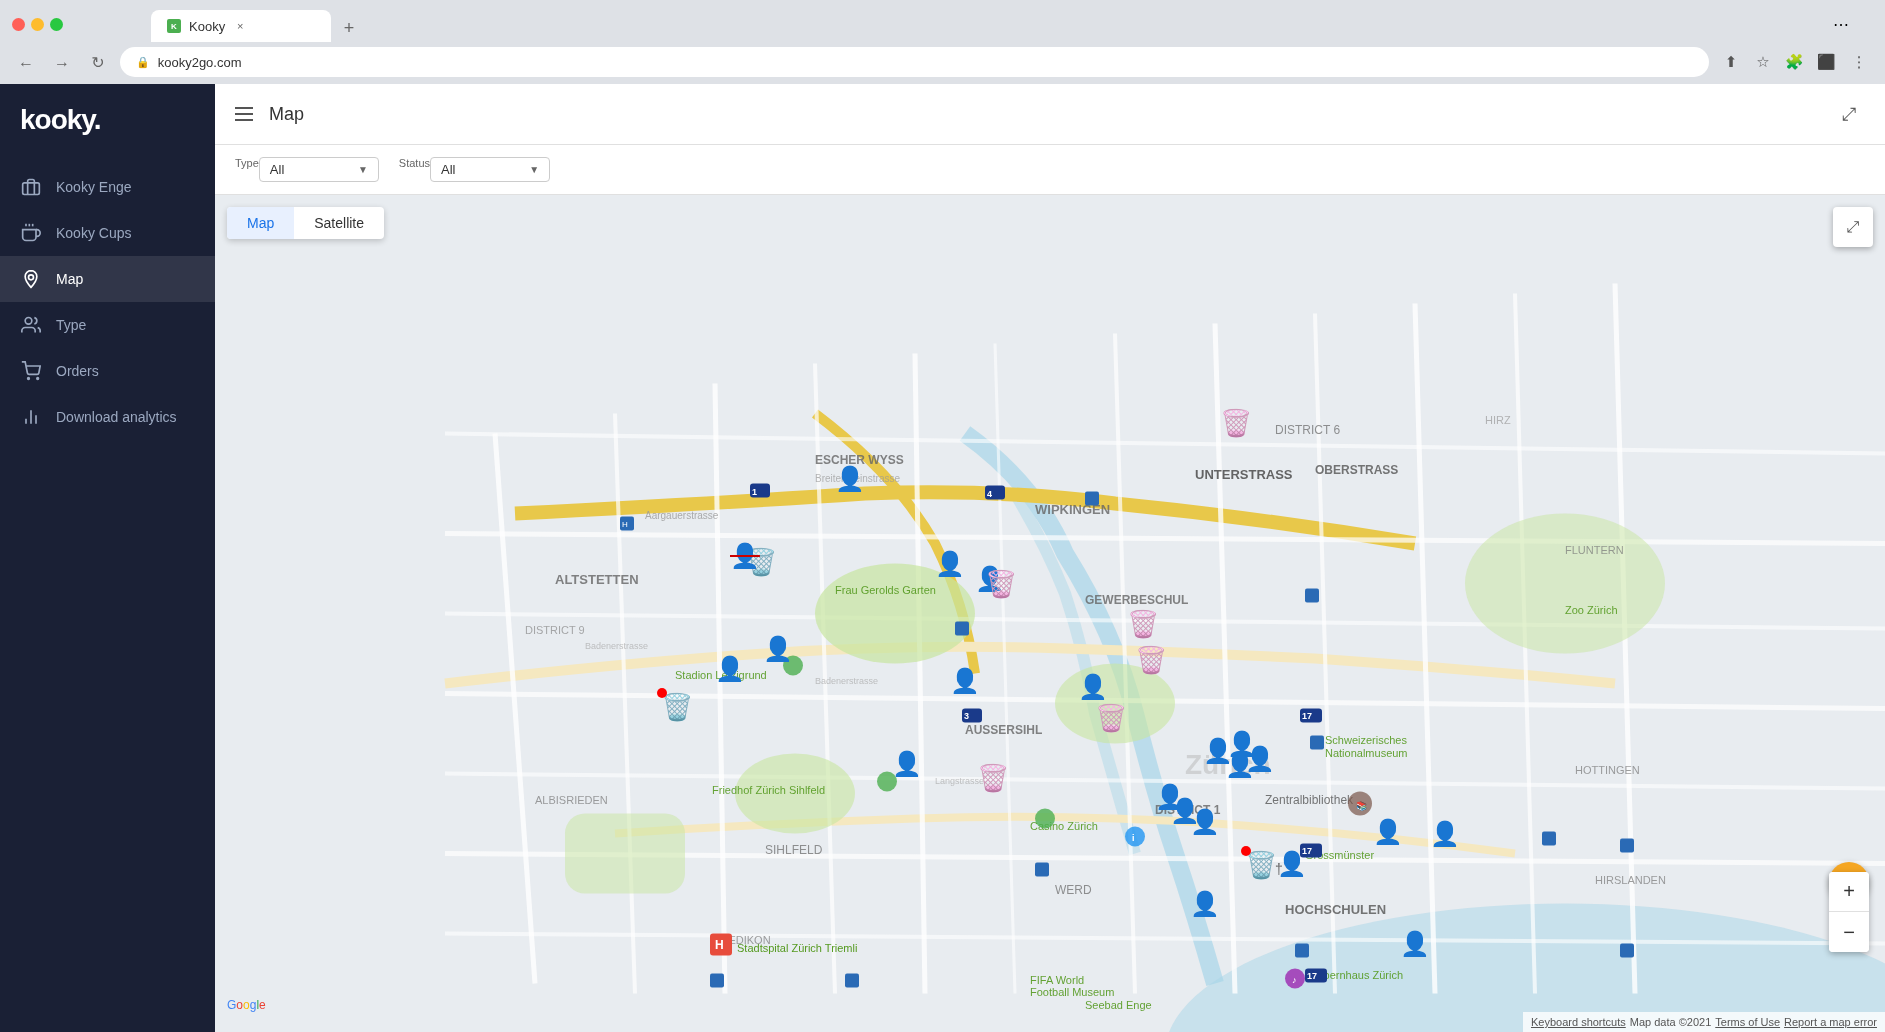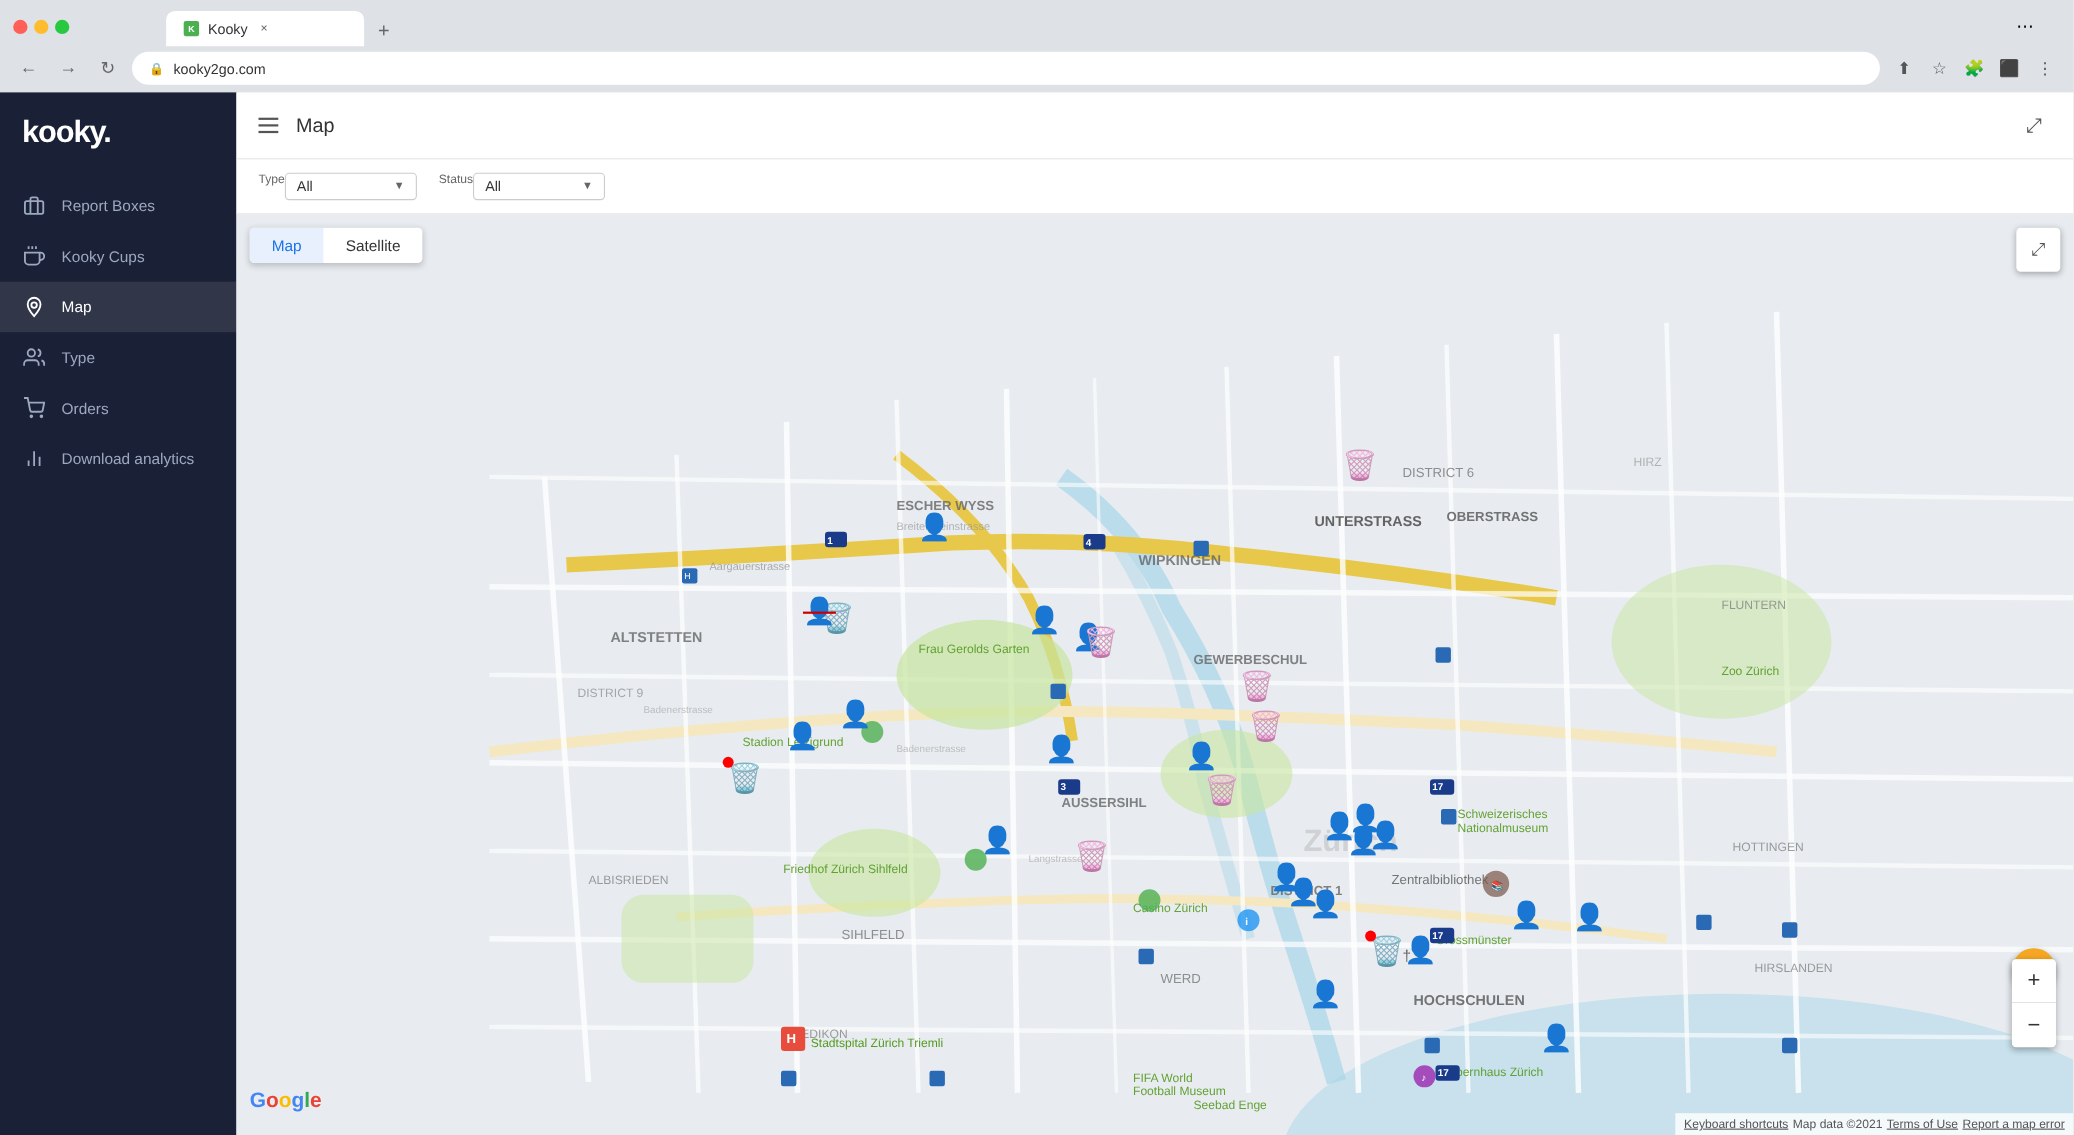--- a/index.html
+++ b/index.html
@@ -74,21 +74,21 @@
     
     .map-fullscreen { position: absolute; top: 12px; right: 12px; z-index: 10; background: white; border-radius: 4px; box-shadow: 0 2px 6px rgba(0,0,0,0.3); width: 40px; height: 40px; display: flex; align-items: center; justify-content: center; cursor: pointer; font-size: 16px; color: #555; }
 
     
     .street-view-person { position: absolute; bottom: 130px; right: 16px; z-index: 10; background: #f5a623; border-radius: 50%; width: 40px; height: 40px; display: flex; align-items: center; justify-content: center; box-shadow: 0 2px 6px rgba(0,0,0,0.3); cursor: pointer; color: white; font-size: 18px; }
 
     
     .map-attribution { position: absolute; bottom: 0; right: 0; display: flex; gap: 4px; padding: 4px 8px; background: rgba(255,255,255,0.8); font-size: 11px; color: #555; z-index: 10; }
 
     
-    .google-logo { position: absolute; bottom: 20px; left: 12px; z-index: 10; font-size: 19px; font-weight: 700; }
+    .google-logo { position: absolute; bottom: 20px; left: 12px; z-index: 10; font-size: 12px; font-weight: 400; }
     .g-blue { color: #4285f4; }
     .g-red { color: #ea4335; }
     .g-yellow { color: #fbbc04; }
     .g-green { color: #34a853; }
 
     
     .map-svg { width: 100%; height: 100%; position: absolute; top: 0; left: 0; }
 
     
     .pm { position: absolute; z-index: 5; }
@@ -139,21 +139,21 @@
     </div>
     <nav class="nav-items">
 
       <div class="nav-item">
         <div class="nav-icon">
           <svg width="20" height="20" viewBox="0 0 24 24" fill="none" stroke="currentColor" stroke-width="2">
             <rect x="2" y="7" width="20" height="14" rx="2"></rect>
             <path d="M16 21V5a2 2 0 0 0-2-2h-4a2 2 0 0 0-2 2v16"></path>
           </svg>
         </div>
-        <span>Report Boxes</span>
+        <span>Kooky Enge</span>
       </div>
 
       <div class="nav-item">
         <div class="nav-icon">
           <svg width="20" height="20" viewBox="0 0 24 24" fill="none" stroke="currentColor" stroke-width="2">
             <path d="M18 8h1a4 4 0 0 1 0 8h-1"></path>
             <path d="M2 8h16v9a4 4 0 0 1-4 4H6a4 4 0 0 1-4-4V8z"></path>
             <line x1="6" y1="1" x2="6" y2="4"></line>
             <line x1="10" y1="1" x2="10" y2="4"></line>
             <line x1="14" y1="1" x2="14" y2="4"></line>

